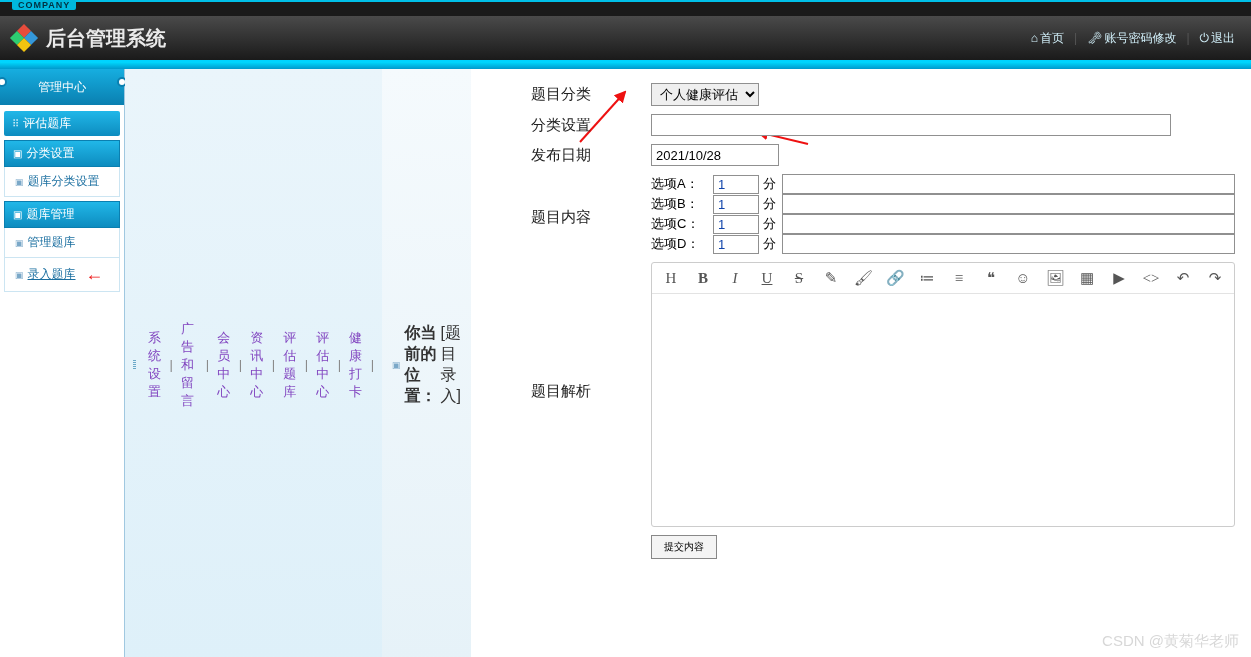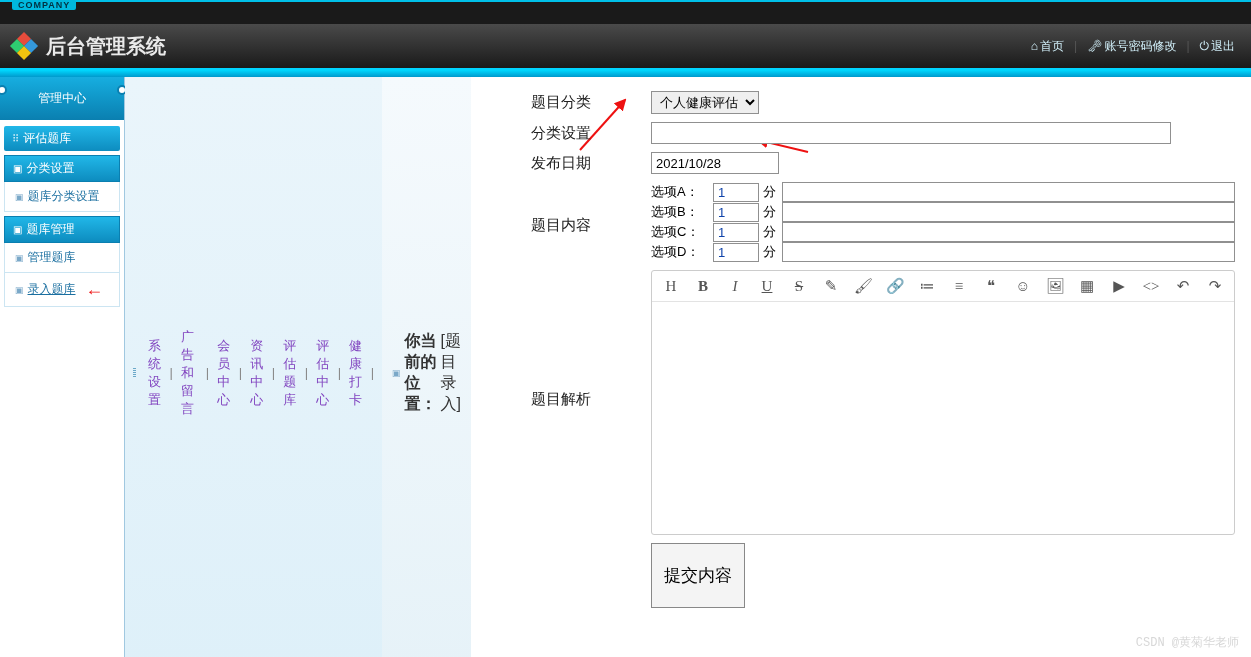--- a/index.html
+++ b/index.html
@@ -1,19 +1,19 @@
 <!DOCTYPE html>
 <html><head>
   <meta charset="utf-8">
   <style>
     * { margin: 0; padding: 0; box-sizing: border-box; }
     body { font-family: "Microsoft YaHei", Arial, sans-serif; font-size: 12px; background: #fff; overflow: hidden; width: 1251px; height: 657px; position: relative; }
     
     
-    .top-bar { background: #1a1a1a; height: 24px; border-top: 2px solid #00c0e8; position: relative; }
+    .top-bar { background: #1a1a1a; height: 16px; border-top: 2px solid #00c0e8; position: relative; }
     .company-tag { position: absolute; top: -2px; left: 12px; background: #00b8de; color: #003040; font-size: 9px; font-weight: bold; padding: 0 6px; letter-spacing: 1px; border-radius: 2px; }
     
     .header { background: linear-gradient(#4a4a4a, #1a1a1a); height: 46px; display: flex; align-items: center; padding: 8px 12px; color: #fff; border-bottom: 2px solid #00d4ff; }
     .logo-block { display: flex; align-items: center; gap: 6px; }
     .logo-icon { width: 24px; height: 24px; position: relative; }
     .logo-icon span { position: absolute; width: 10px; height: 10px; transform: rotate(45deg); }
     .logo-icon span:nth-child(1){ background:#e74c3c; top:0; left:7px; }
     .logo-icon span:nth-child(2){ background:#2ecc71; top:7px; left:0; }
     .logo-icon span:nth-child(3){ background:#3498db; top:7px; left:14px; }
     .logo-icon span:nth-child(4){ background:#f1c40f; top:14px; left:7px; }
@@ -24,21 +24,21 @@
     .hl-icon { font-size: 12px; }
     .sep { color: #555; margin: 0 2px; }
     
     .blue-strip { height: 7px; background: linear-gradient(#00d9ff, #0099cc); }
     
     
     .main { display: flex; height: calc(100% - 65px); }
     
     
     .sidebar { width: 168px; background: #fff; border-right: 1px solid #a0c8e0; }
-    .sb-tab-header { background: linear-gradient(#16aee0, #0a7fb0); height: 43px; position: relative; display:flex; align-items:center; justify-content:center; }
+    .sb-tab-header { background: linear-gradient(#16aee0, #0a7fb0); height: 36px; position: relative; display:flex; align-items:center; justify-content:center; }
     .sb-tab-label { color:#fff; font-size:12px; }
     .sb-dot { position:absolute; width:10px; height:10px; background:#fff; border:2px solid #0a7fb0; border-radius:50%; top:8px; }
     .sb-dot.left { left:-3px; } .sb-dot.right { right:-3px; }
     .sb-inner { padding: 4px; }
     .sb-cat-title { background: linear-gradient(#21b7e8, #0d8cbf); color:#fff; padding: 4px 8px; margin-top: 2px; display:flex; align-items:center; gap:4px; font-size:12px; border-radius: 2px; }
     .sb-cat-title::before { content:"⠿"; font-size:10px; color:#fff; opacity:.8; }
     .sb-sec-title { background: linear-gradient(#21b7e8, #0d8cbf); color:#fff; padding: 4px 8px; margin-top: 4px; border:1px solid #0a7fb0; font-size:12px; display:flex; align-items:center; gap:4px; }
     .sb-sec-title::before { content:"▣"; font-size:10px; }
     .sb-item { padding: 6px 10px; border:1px solid #cce5f2; border-top:none; background:#fff; color:#1b6fa0; font-size:12px; display:flex; align-items:center; gap:4px; cursor:pointer; }
     .sb-item::before { content:"▣"; font-size:9px; color:#7aa8c8; }
@@ -73,23 +73,23 @@
     .opt-unit { font-size:13px; margin-right: 2px; }
     .opt-text { flex:1; max-width: 740px; height:20px; border:1px solid #909090; padding: 1px 4px; }
     
     
     .editor-wrap { border:1px solid #ccc; border-radius: 3px; max-width: 878px; }
     .editor-toolbar { border-bottom:1px solid #e3e3e3; padding: 6px 10px; display:flex; gap: 14px; align-items:center; color:#555; }
     .editor-toolbar span { cursor:pointer; font-size:15px; width:18px; text-align:center; font-family: Georgia, serif; }
     .editor-body { min-height: 232px; padding: 8px; outline:none; }
     
     .submit-row { padding-left: 180px; margin-top: 8px; }
-    .submit-btn { border:1px solid #888; background:#f4f4f4; padding: 20px 12px; font-size:17px; cursor:pointer; }
-    
-    .watermark { position:absolute; right: 12px; bottom: 6px; color:#bdbdbd; font-size:12px; font-weight: 500; opacity:.6;font-family:Liberation Mono, monospace; }
+    .submit-btn { border:1px solid #888; background:#f4f4f4; padding: 4px 12px; font-size:10px; cursor:pointer; }
+    
+    .watermark { position:absolute; right: 12px; bottom: 6px; color:#bdbdbd; font-size:15px; font-weight: 500; opacity:.6; }
   </style>
 </head>
 <body>
 
 <div class="top-bar">
     <span class="company-tag">COMPANY</span>
   </div>
 
 <div class="header">
   <div class="logo-block">

